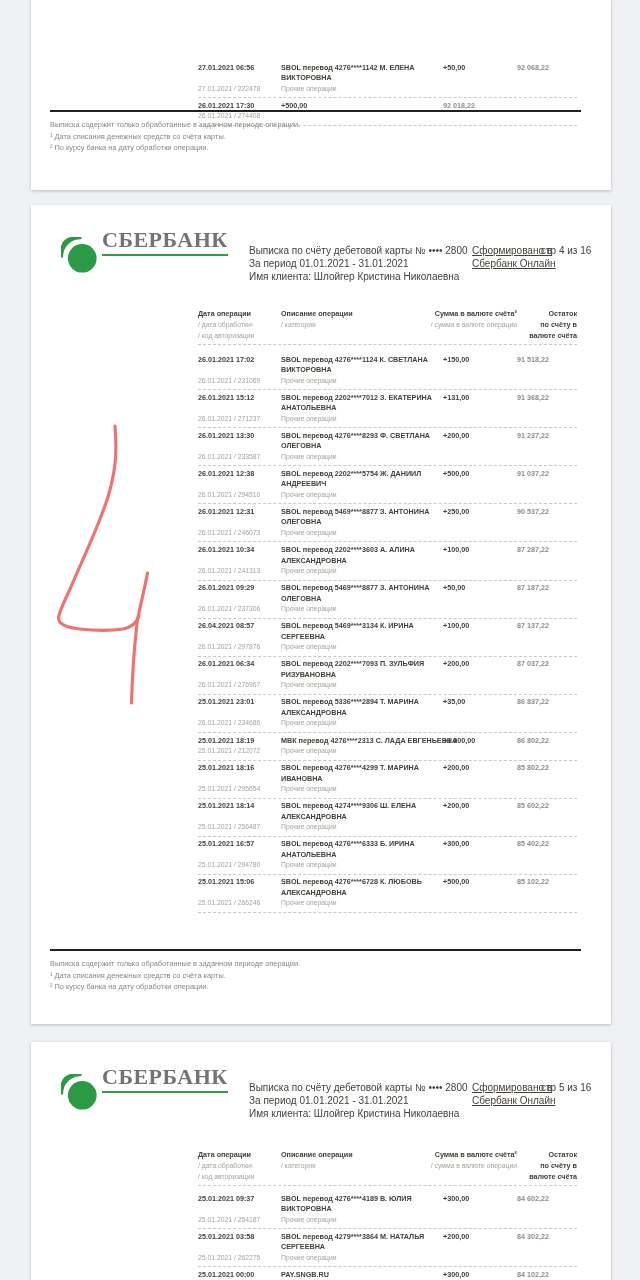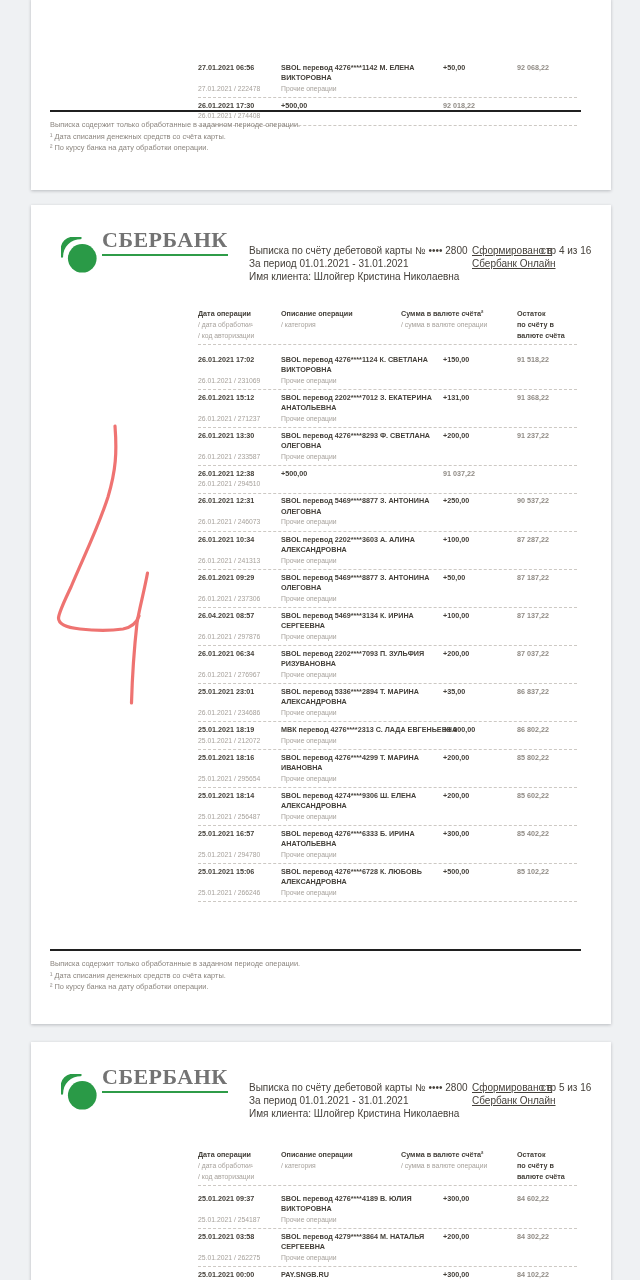--- a/index.html
+++ b/index.html
@@ -32,21 +32,21 @@
   
   .thead{
     position:absolute;left:167px;width:379px;
     display:grid;grid-template-columns:83px 120px 116px 60px;
     padding-bottom:3px;border-bottom:1px dashed #cdc9c4;
   }
   .page-b .thead{top:104px;}
   .page-c .thead{top:108px;}
   .h1{font-size:7.2px;font-weight:700;color:#44403a;line-height:10.8px;white-space:nowrap;}
   .h2{font-size:6.8px;color:#a7a29c;line-height:10.8px;white-space:nowrap;}
-  .hr{text-align:left;}
+  .hr{text-align:right;}
 
   
   .rows{position:absolute;left:167px;width:379px;}
   .page-a .rows{top:14px;margin-top:48px;}
   .page-b .rows{top:147px;}
   .page-c .rows{top:149px;}
   .trow{
     display:grid;grid-template-columns:83px 162px 74px 60px;
     padding:2.6px 0 3px;border-bottom:1px dashed #cdc9c4;
   }
@@ -191,20 +191,25 @@
           <div class="cat">Прочие операции</div>
         </div>
         <div class="c3">+200,00</div>
         <div class="c4">91 237,22</div>
       </div>
       <div class="trow">
         <div class="c1">
           <div class="date">26.01.2021 12:38</div>
           <div class="auth">26.01.2021 / 294510</div>
         </div>
+        <div class="c2">
+          <div class="d1">SBOL перевод 2202****5754 Ж. ДАНИИЛ</div>
+          <div class="d2">АНДРЕЕВИЧ</div>
+          <div class="cat">Прочие операции</div>
+        </div>
         <div class="c3">+500,00</div>
         <div class="c4">91 037,22</div>
       </div>
       <div class="trow">
         <div class="c1">
           <div class="date">26.01.2021 12:31</div>
           <div class="auth">26.01.2021 / 246073</div>
         </div>
         <div class="c2">
           <div class="d1">SBOL перевод 5469****8877 З. АНТОНИНА</div>

